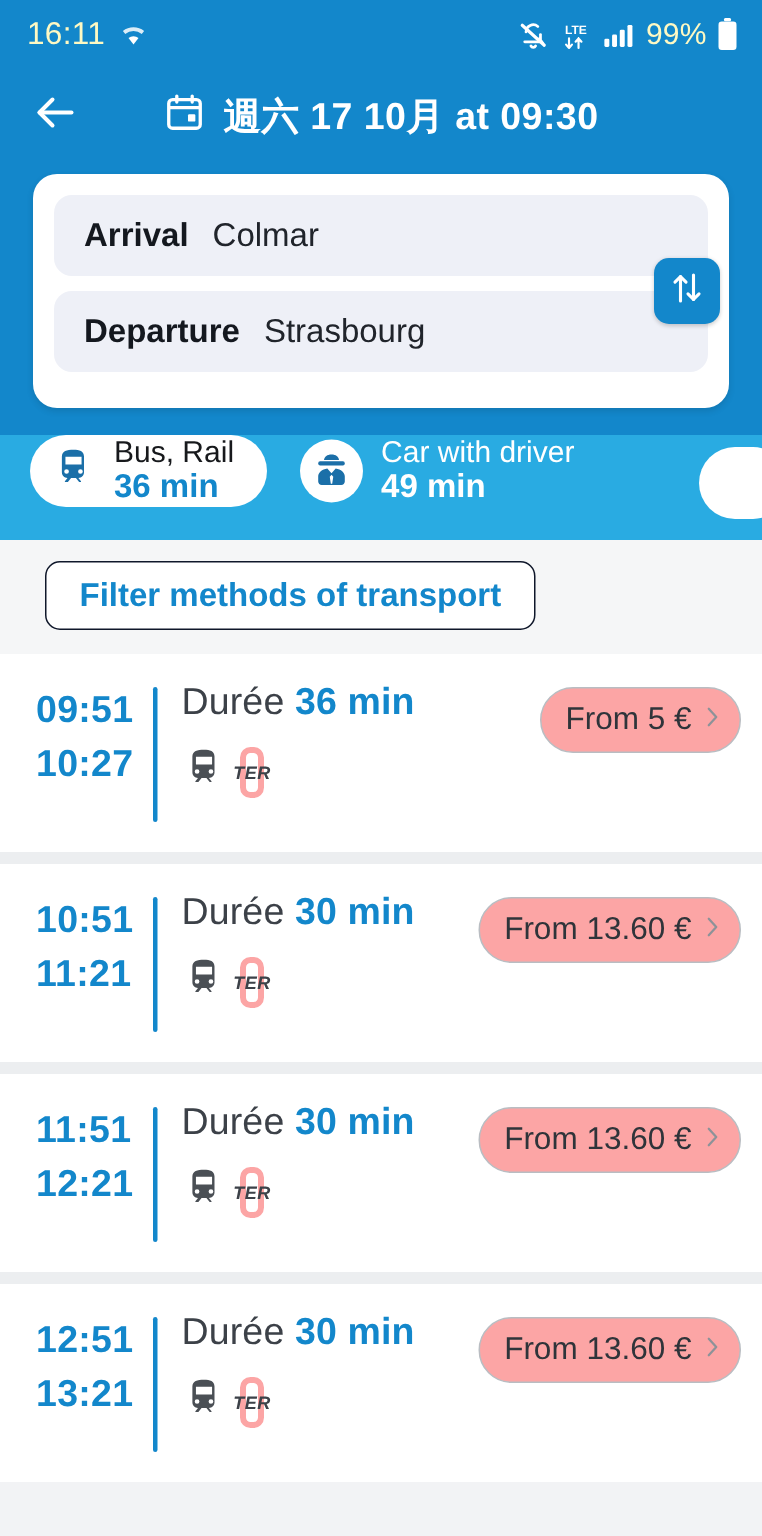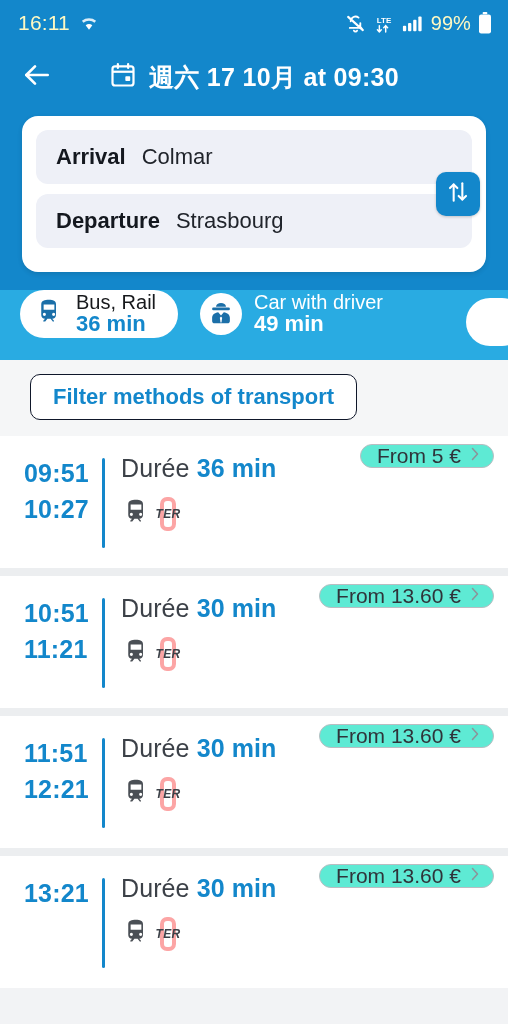--- a/index.html
+++ b/index.html
@@ -104,24 +104,24 @@
   .mid { flex: 1 1 auto; padding-top: 0px; }
   .dur-line { font-size: 25px; color:#3c4148; letter-spacing:.1px; white-space:nowrap;}
   .dur-val { color:#1387CB; font-weight:700; }
   .badges { display:flex; align-items:center; gap: 9px; margin-top: 14px; }
   .ter-badge {
     border: 4px solid #fca5a5; border-radius: 7px;
     width: 16px; height: 34px; display:flex; align-items:center; justify-content:center;
     font-size: 12px; font-weight: 700; color:#3c4148; letter-spacing:.3px;font-style:italic;
   }
   .price-pill {
-    position: absolute; right: 14px; top: 8px;
+    position: absolute; right: 14px; top: 22px;
     border: 1px solid #b9bdc2; border-radius: 22px;
-    height: 24px; display:flex; align-items:center; gap: 8px;
-    padding: 0 12px 0 16px; background:#5eead4;
+    height: 44px; display:flex; align-items:center; gap: 8px;
+    padding: 0 12px 0 16px; background:#fca5a5;
   }
   .price-txt { font-size: 21px; color:#2f343a; white-space:nowrap; }
 </style>
 </head>
 <body>
 
 <div id="app">
 
   <div class="statusbar">
     <div class="sb-left">
@@ -341,20 +341,21 @@
         <span>
           <svg width="12" height="16" viewBox="0 0 12 16" fill="none" stroke="#8d9298" stroke-width="1.5" stroke-linecap="round" stroke-linejoin="round">
             <path d="M3.5 2.5L8.5 8l-5 5.5"></path>
           </svg>
         </span>
       </div>
     </div>
 
     <div class="result-row">
       <div class="times">
+        <div class="time">12:51</div>
         <div class="time">13:21</div>
       </div>
       <div class="vbar"></div>
       <div class="mid">
         <div class="dur-line">
           <span>Durée</span>
           <span class="dur-val">30 min</span>
         </div>
         <div class="badges">
           <span>

